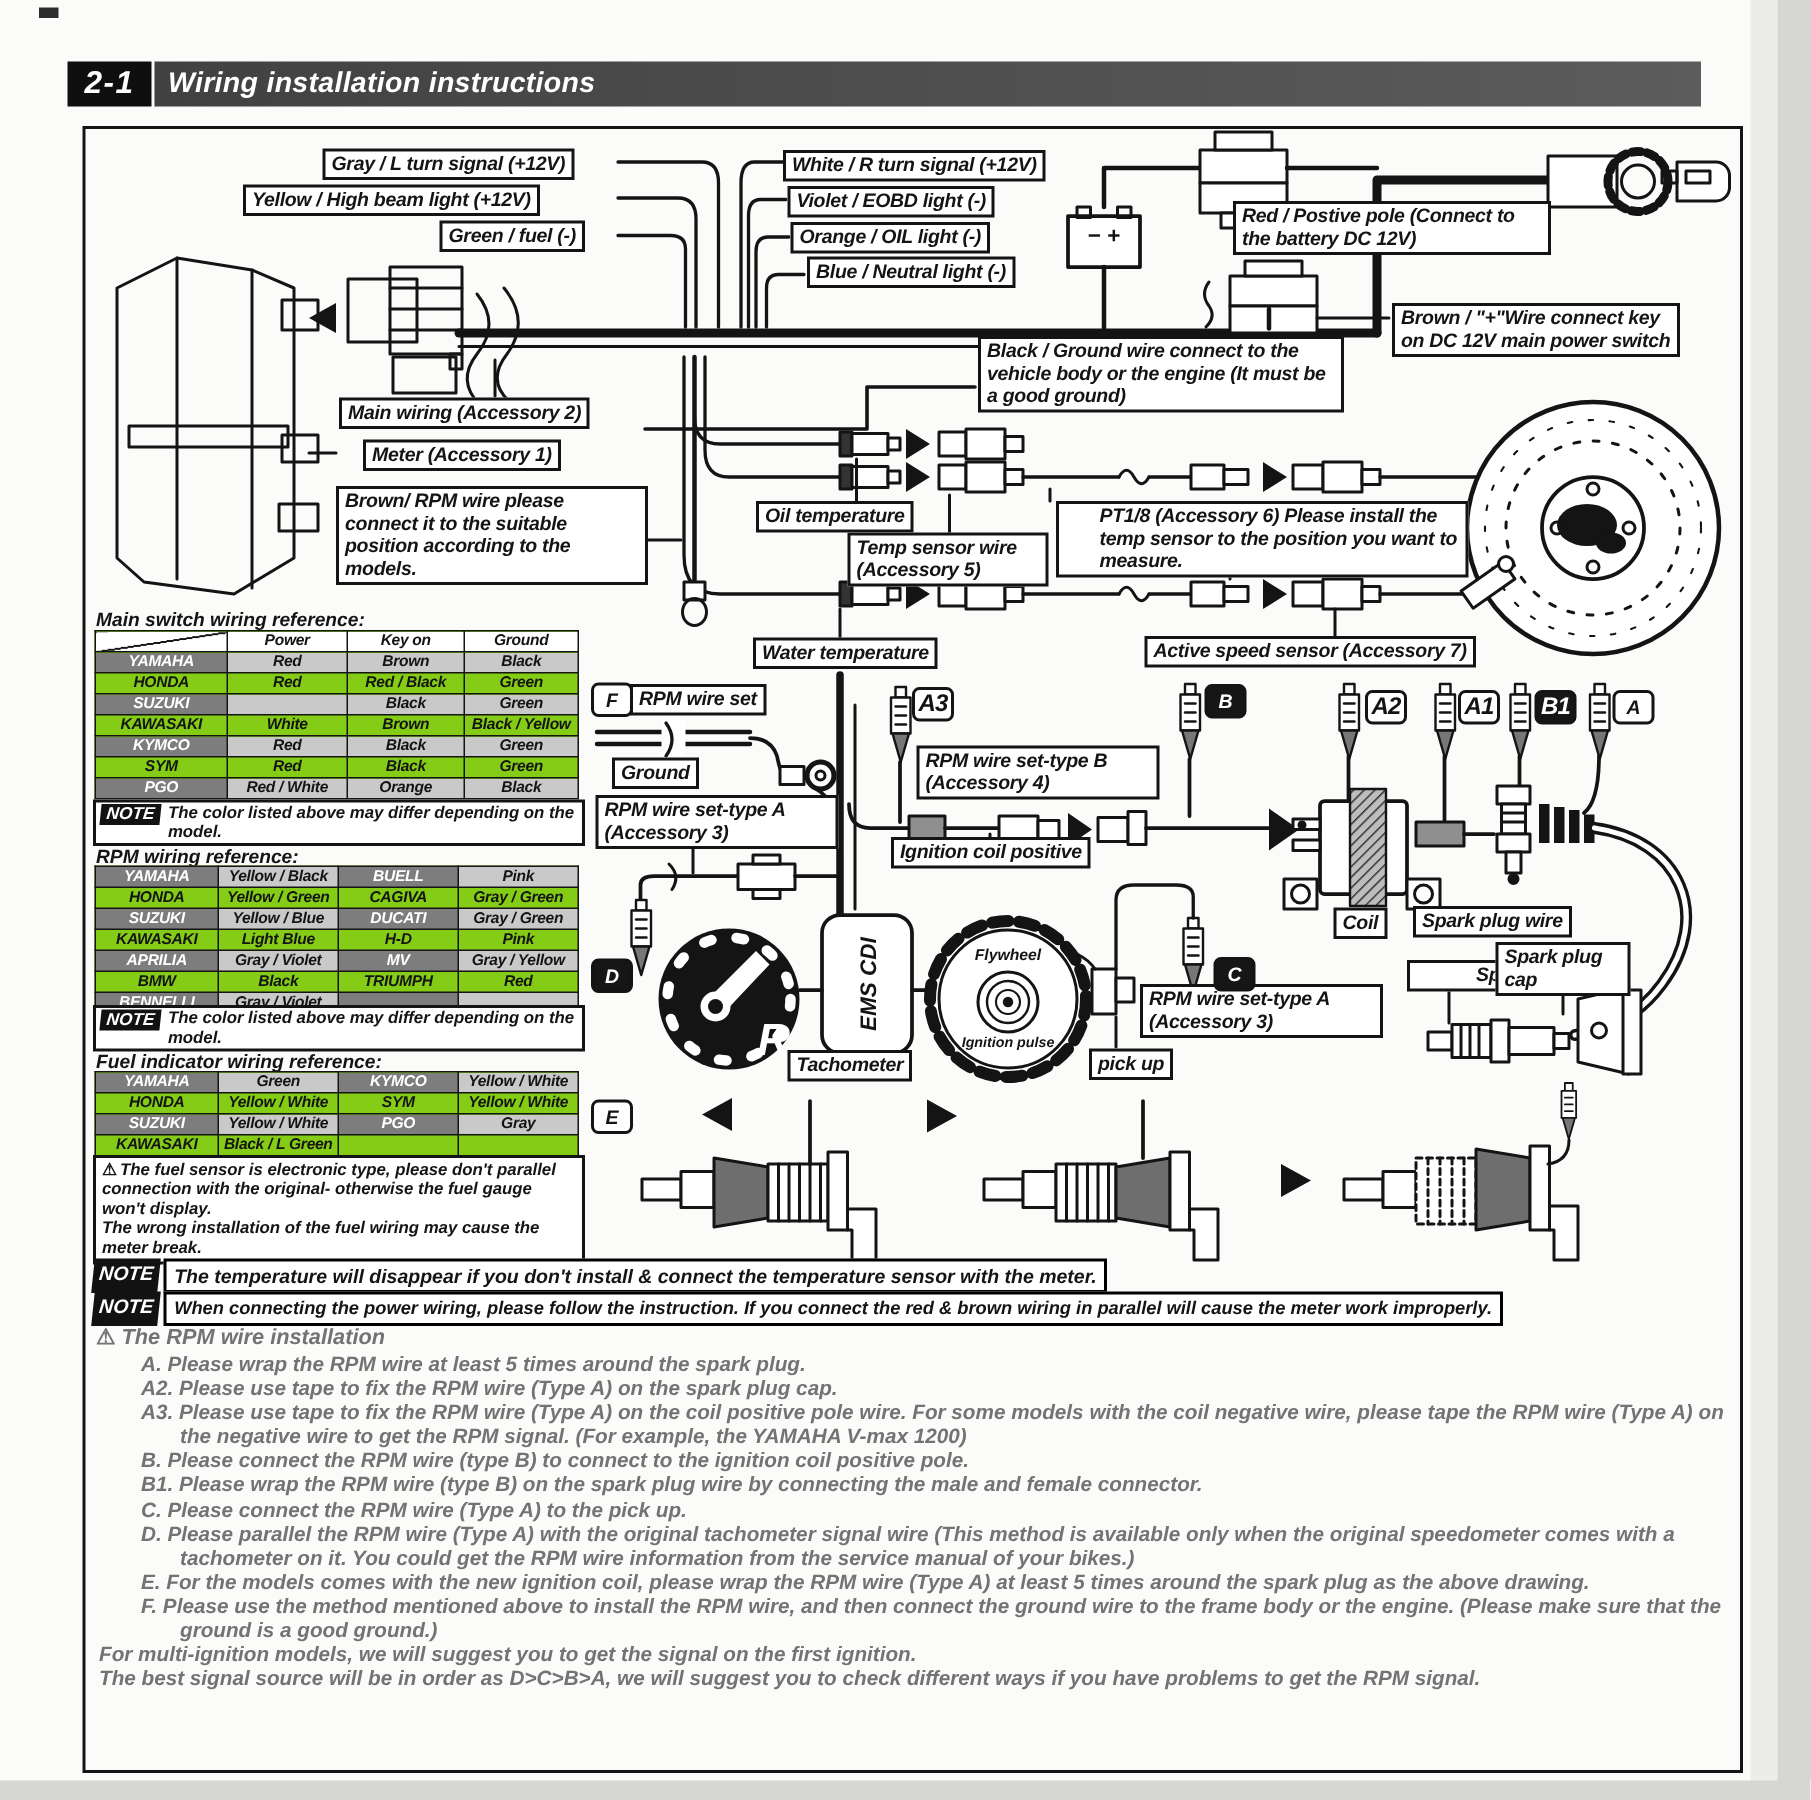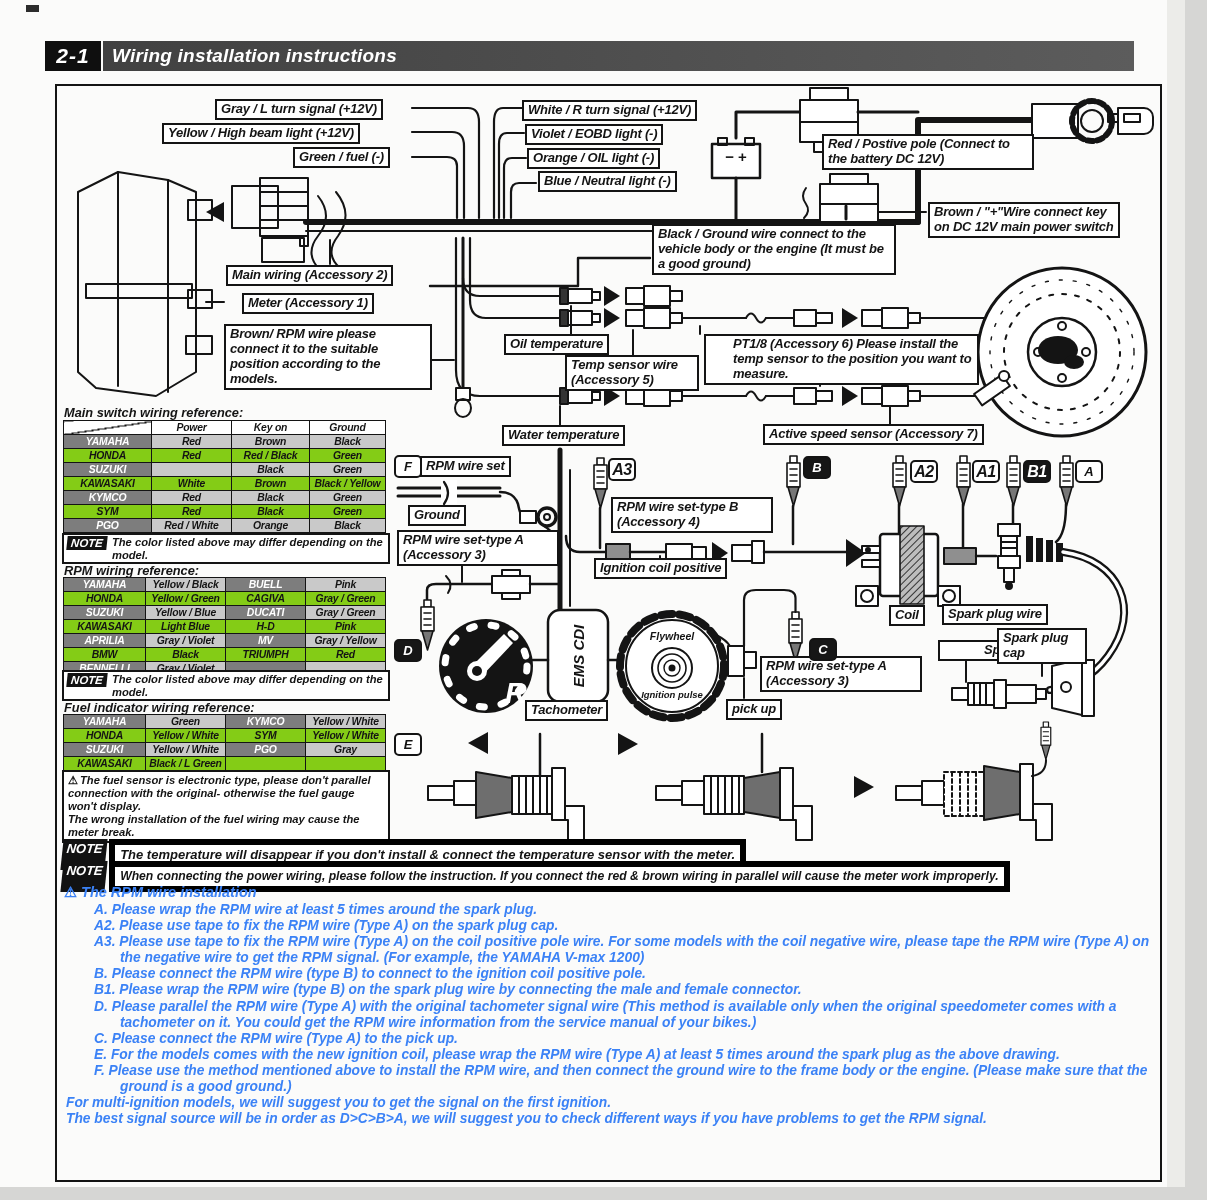--- a/index.html
+++ b/index.html
@@ -32,25 +32,25 @@
   .tbl-pair tr.dark td:nth-child(2),.tbl-pair tr.dark td:nth-child(4){background:#c9c9c9;}
   
   .note-inline{position:absolute;border:2px solid #141414;background:#fff;display:flex;gap:5px;padding:1px 3px;align-items:flex-start;z-index:5;}
   .note-tag{background:#121212;color:#fff;font:italic 800 11.5px/14px "Liberation Sans",sans-serif;padding:0 4px;flex:0 0 auto;transform:skewX(-6deg);}
   .note-inline .ntxt{font:italic 700 11.2px/12.5px "Liberation Sans",sans-serif;}
   .warn-box{position:absolute;border:2px solid #141414;background:#fff;padding:2px 4px;z-index:5;
     font:italic 700 11.2px/13px "Liberation Sans",sans-serif;}
   .warn-box .tri{font-style:normal;margin-right:2px;}
   .note-row{position:absolute;display:flex;gap:3px;align-items:stretch;z-index:5;}
   .note-row .note-tag{font-size:13px;line-height:19px;}
-  .note-row .nbox{border:6px solid #000000;background:#fff;font:italic 700 13px/19px "Liberation Sans",sans-serif;
+  .note-row .nbox{border:2px solid #000000;background:#fff;font:italic 700 13px/19px "Liberation Sans",sans-serif;
     padding:0 5px;white-space:nowrap;}
   .note-row.tight .nbox{font-size:12.2px;}
   
-  .inst{position:absolute;left:62px;top:884px;width:1092px;z-index:5;color:#3b82f6;}
+  .inst{position:absolute;left:62px;top:884px;width:1092px;z-index:5;color:#737373;}
   .inst-h{font:italic 700 14.5px/17px "Liberation Sans",sans-serif;margin:0 0 1px 2px;}
   .inst-h .tri{font-style:normal;}
   .inst-item{font:italic 700 13.8px/16.1px "Liberation Sans",sans-serif;padding-left:58px;text-indent:-26px;}
   .inst-item b{font-weight:800;}
   .inst-p{font:italic 700 13.8px/16.1px "Liberation Sans",sans-serif;margin:0 0 0 4px;}
   
   .edge-r{position:absolute;right:0;top:0;width:22px;height:1200px;background:#d6d6d4;}
   .edge-r2{position:absolute;right:22px;top:0;width:18px;height:1200px;background:#eceue9;background:#ecece9;}
   .edge-b{position:absolute;left:0;bottom:0;width:1207px;height:13px;background:#d6d6d4;}
   .mark{position:absolute;background:#2c2c2c;}
@@ -621,22 +621,22 @@
 </div>
 
 <div class="inst">
   <div class="inst-h"><span class="tri">⚠</span> <span>The RPM wire installation</span></div>
   <div>
       <div class="inst-item"><b>A. </b><span>Please wrap the RPM wire at least 5 times around the spark plug.</span></div>
       <div class="inst-item"><b>A2. </b><span>Please use tape to fix the RPM wire (Type A) on the spark plug cap.</span></div>
       <div class="inst-item"><b>A3. </b><span>Please use tape to fix the RPM wire (Type A) on the coil positive pole wire. For some models with the coil negative wire, please tape the RPM wire (Type A) on the negative wire to get the RPM signal. (For example, the YAMAHA V-max 1200)</span></div>
       <div class="inst-item"><b>B. </b><span>Please connect the RPM wire (type B) to connect to the ignition coil positive pole.</span></div>
       <div class="inst-item"><b>B1. </b><span>Please wrap the RPM wire (type B) on the spark plug wire by connecting the male and female connector.</span></div>
+      <div class="inst-item"><b>C. </b><span>Please connect the RPM wire (Type A) to the pick up.</span></div>
       <div class="inst-item"><b>D. </b><span>Please parallel the RPM wire (Type A) with the original tachometer signal wire (This method is available only when the original speedometer comes with a tachometer on it. You could get the RPM wire information from the service manual of your bikes.)</span></div>
-      <div class="inst-item"><b>C. </b><span>Please connect the RPM wire (Type A) to the pick up.</span></div>
       <div class="inst-item"><b>E. </b><span>For the models comes with the new ignition coil, please wrap the RPM wire (Type A) at least 5 times around the spark plug as the above drawing.</span></div>
       <div class="inst-item"><b>F. </b><span>Please use the method mentioned above to install the RPM wire, and then connect the ground wire to the frame body or the engine. (Please make sure that the ground is a good ground.)</span></div>
     </div>
   <p class="inst-p">For multi-ignition models, we will suggest you to get the signal on the first ignition.</p>
   <p class="inst-p">The best signal source will be in order as D&gt;C&gt;B&gt;A, we will suggest you to check different ways if you have problems to get the RPM signal.</p>
 </div>
 
 <div class="edge-r2"></div>
 <div class="edge-r"></div>
 <div class="edge-b"></div>

